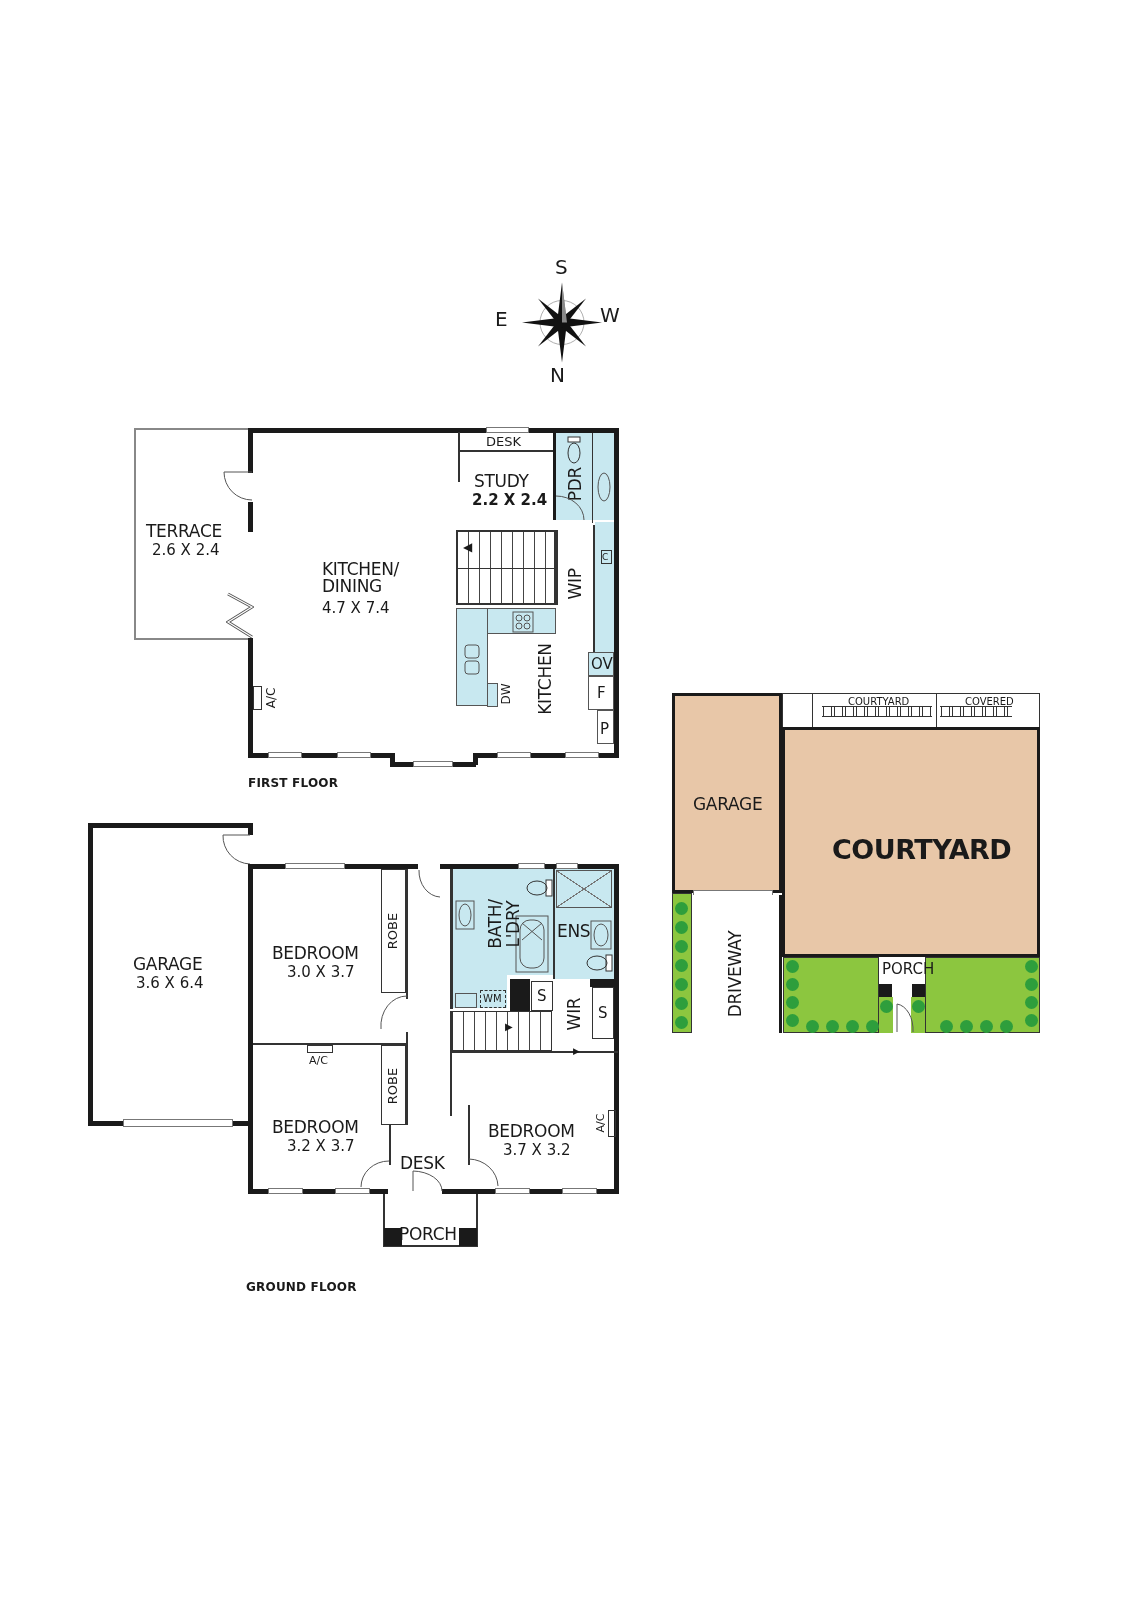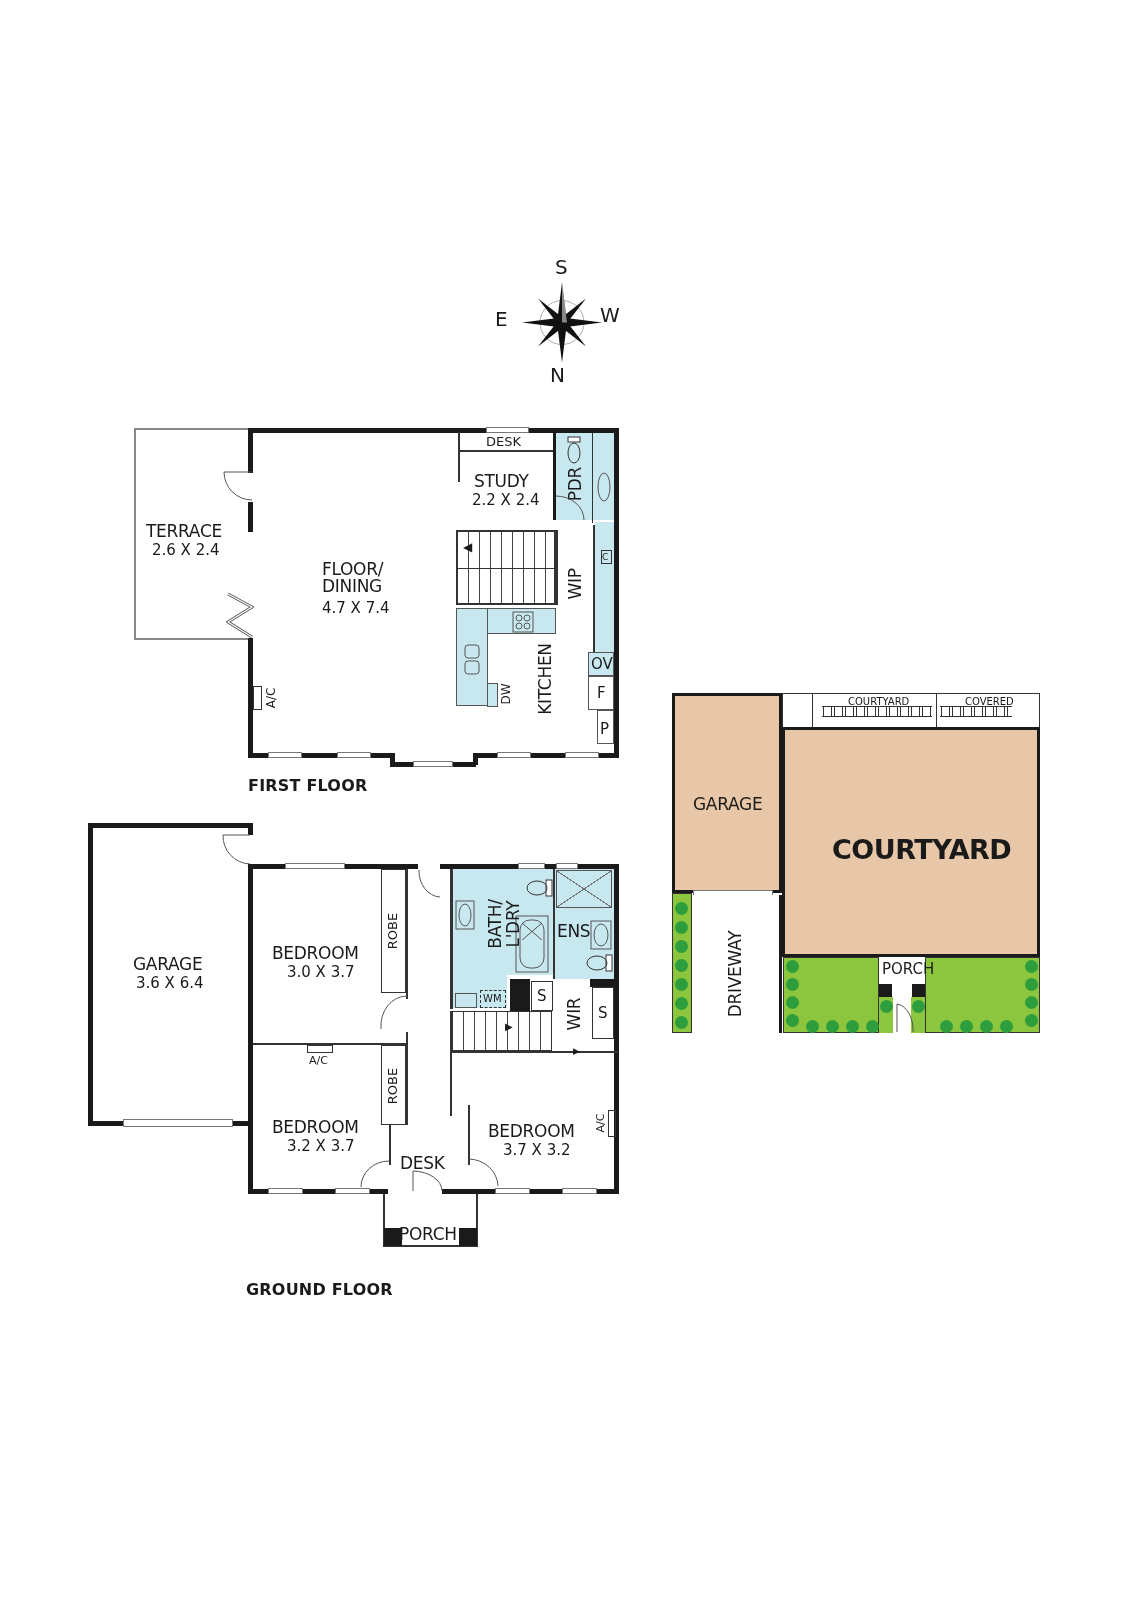--- a/index.html
+++ b/index.html
@@ -7,21 +7,21 @@
          font-family: "DejaVu Sans", sans-serif; color: #1a1a1a; }
   .abs { position: absolute; }
   .wall { position: absolute; background: #1a1a1a; }
   .thin { position: absolute; background: #333; }
   .win { position: absolute; background: #fff; border: 1px solid #777; box-sizing: border-box; }
   .lbl { position: absolute; font-size: 17px; line-height: 18px; text-align: center; white-space: nowrap; letter-spacing: -0.3px; }
   .dim { position: absolute; font-size: 15px; line-height: 16px; text-align: center; white-space: nowrap; }
   .small { position: absolute; font-size: 12px; line-height: 12px; white-space: nowrap; }
   .vert { position: absolute; transform: rotate(-90deg); transform-origin: center center; white-space: nowrap; text-align: center; }
   .wet { position: absolute; background: #c8e8f0; }
-  .floor-title { position: absolute; font-weight: bold; font-size: 16px; letter-spacing: 0.2px; }
+  .floor-title { position: absolute; font-weight: bold; font-size: 12px; letter-spacing: 0.2px; }
   .tan { position: absolute; background: #e8c7a8; }
   .grass { position: absolute; background: #8cc63f; }
   .bush { position: absolute; width: 13px; height: 13px; border-radius: 50%; background: #2e9e3c; }
 </style>
 </head>
 <body>
 
 <div class="abs" style="left:505px;top:255px;width:120px;height:130px;">
   <span class="abs" style="left:50px;top:0;font-size:20px;">S</span>
   <span class="abs" style="left:-10px;top:52px;font-size:20px;">E</span>
@@ -70,21 +70,21 @@
     <polyline points="2,2 26,15 2,30 26,45" fill="none" stroke="#fff" stroke-width="1.2"></polyline>
   </svg>
 
   <div class="abs" style="left:253px;top:686px;width:7px;height:22px;border:1px solid #333;background:#fff;"></div>
   <span class="small vert" style="left:256px;top:692px;width:30px;">A/C</span>
 
   <div class="thin" style="left:458px;top:432px;width:2px;height:50px;"></div>
   <div class="thin" style="left:458px;top:450px;width:100px;height:2px;"></div>
   <span class="small" style="left:486px;top:436px;font-size:13px;">DESK</span>
   <span class="lbl" style="left:474px;top:472px;">STUDY</span>
-  <span class="dim" style="left:472px;top:492px;">2.2 X 2.4</span>
+  <span class="dim" style="left:472px;top:492px;font-weight:bold;">2.2 X 2.4</span>
   <div class="wall" style="left:553px;top:432px;width:3px;height:88px;"></div>
 
   <div class="wet" style="left:556px;top:433px;width:58px;height:87px;"></div>
   <div class="thin" style="left:592px;top:433px;width:1px;height:90px;"></div>
   <svg class="abs" style="left:566px;top:436px;" width="16" height="28" viewBox="0 0 16 28">
       <rect x="2" y="1" width="12" height="5" fill="#fff" stroke="#333"></rect>
       <ellipse cx="8" cy="17" rx="6" ry="10" fill="none" stroke="#333"></ellipse>
     </svg>
   <svg class="abs" style="left:596px;top:470px;" width="16" height="34" viewBox="0 0 16 34">
       <ellipse cx="8" cy="17" rx="6" ry="14" fill="none" stroke="#555"></ellipse>
@@ -125,21 +125,21 @@
 
   <div class="wet" style="left:588px;top:652px;width:26px;height:24px;border:1px solid #555;box-sizing:border-box;"></div>
   <span class="dim" style="left:591px;top:656px;">OV</span>
   <div class="abs" style="left:588px;top:676px;width:26px;height:34px;border:1px solid #555;box-sizing:border-box;"></div>
   <span class="dim" style="left:597px;top:685px;">F</span>
   <div class="abs" style="left:597px;top:710px;width:17px;height:34px;border:1px solid #555;box-sizing:border-box;"></div>
   <span class="dim" style="left:600px;top:721px;">P</span>
 
   <span class="lbl" style="left:146px;top:522px;">TERRACE</span>
   <span class="dim" style="left:152px;top:542px;">2.6 X 2.4</span>
-  <span class="lbl" style="left:322px;top:560px;">FLOOR/</span>
+  <span class="lbl" style="left:322px;top:560px;">KITCHEN/</span>
   <span class="lbl" style="left:322px;top:577px;">DINING</span>
   <span class="dim" style="left:322px;top:600px;">4.7 X 7.4</span>
 
   <span class="floor-title" style="left:248px;top:776px;">FIRST FLOOR</span>
 </div>
 
 <div>
 
   <div class="wall" style="left:88px;top:823px;width:165px;height:5px;"></div>
   <div class="wall" style="left:88px;top:823px;width:5px;height:303px;"></div>

